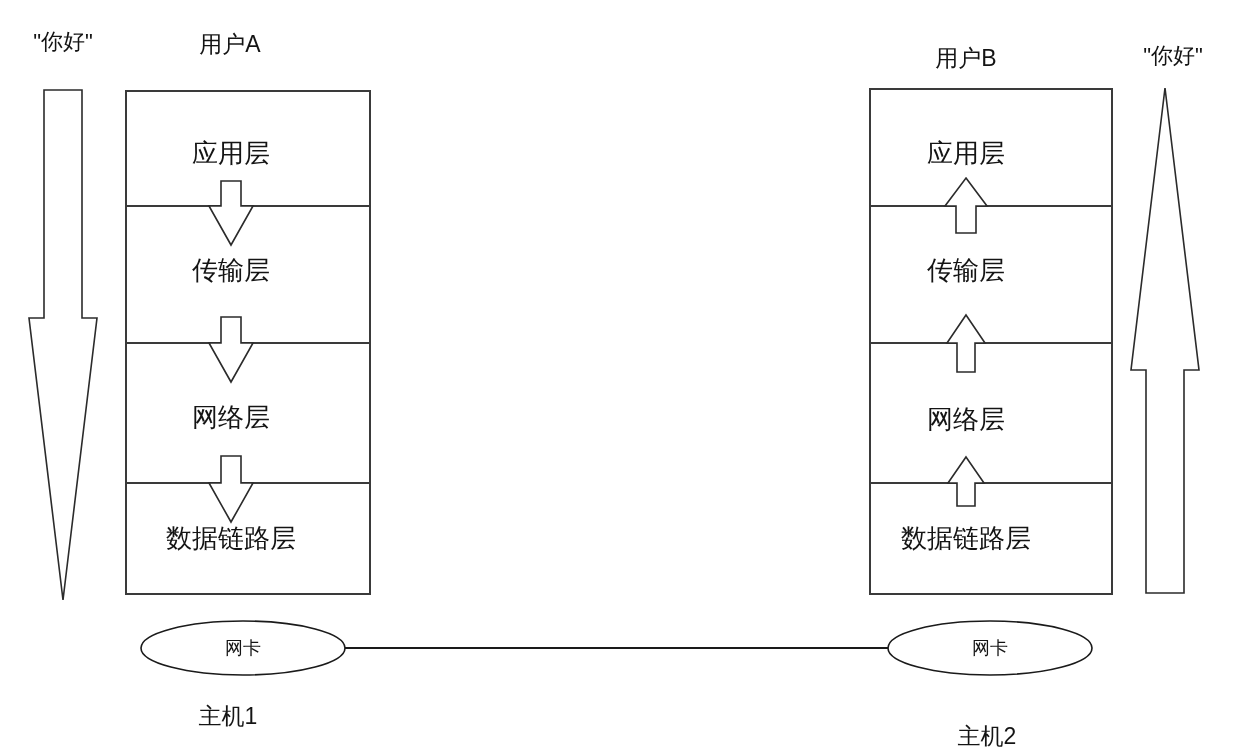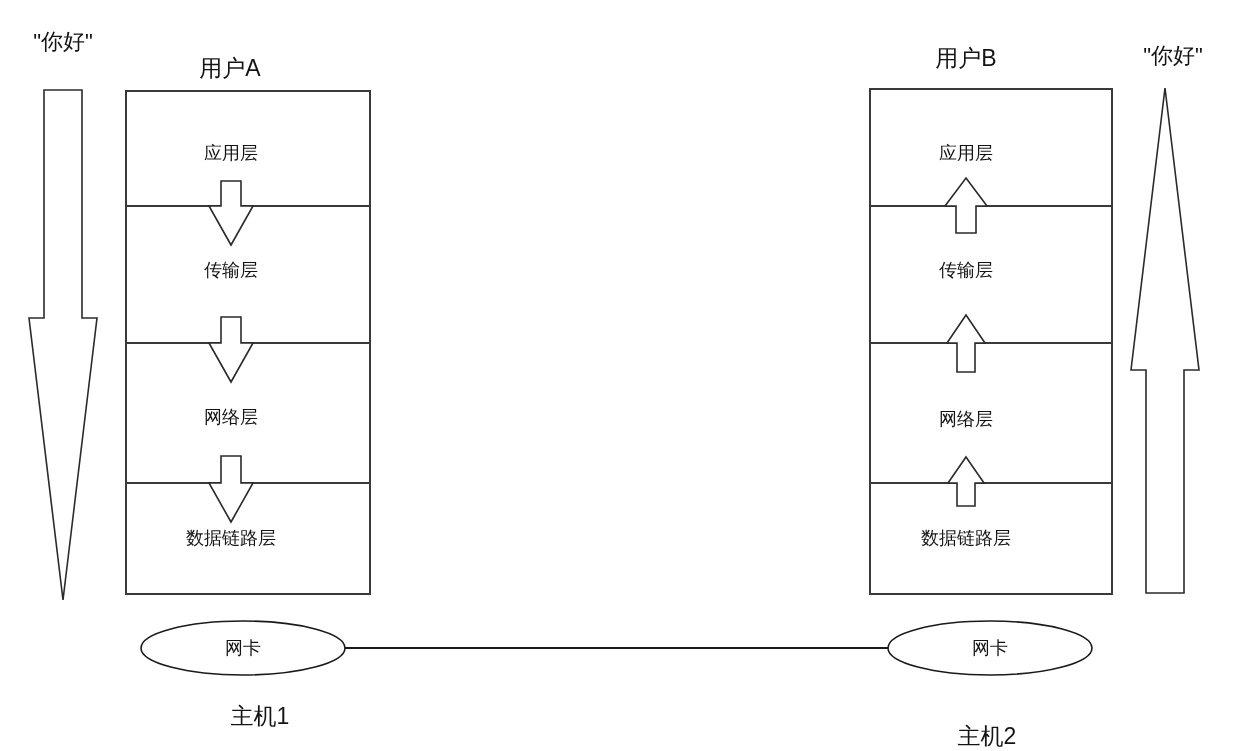--- a/index.html
+++ b/index.html
@@ -34,21 +34,21 @@
     font-weight: 400;
     line-height: 1;
     user-select: none;
   }
   .lbl-center {
     transform: translate(-50%, -50%);
     text-align: center;
   }
   .title-label { font-size: 23px; }
   .quote-label { font-size: 22px; }
-  .layer-label { font-size: 18px; }
+  .layer-label { font-size: 26px; }
   .nic-label   { font-size: 18px; }
   .host-label  { font-size: 23px; }
 </style>
 </head>
 <body>
 
 <div id="canvas">
 
   <svg id="diagram-svg" viewBox="0 0 1247 751" xmlns="http://www.w3.org/2000/svg">
 
@@ -75,32 +75,32 @@
     <polygon points="966,457 984,483 975,483 975,506 957,506 957,483 948,483" fill="#ffffff" stroke="#2b2b2b" stroke-width="1.6"></polygon>
 
     <line x1="345" y1="648" x2="890" y2="648" stroke="#1a1a1a" stroke-width="2"></line>
     <ellipse cx="243" cy="648" rx="102" ry="27" fill="#ffffff" stroke="#1a1a1a" stroke-width="1.6"></ellipse>
     <ellipse cx="990" cy="648" rx="102" ry="27" fill="#ffffff" stroke="#1a1a1a" stroke-width="1.6"></ellipse>
   </svg>
 
   <div class="lbl lbl-center quote-label" style="left:63px; top:42px;">"你好"</div>
   <div class="lbl lbl-center quote-label" style="left:1173px; top:56px;">"你好"</div>
 
-  <div class="lbl lbl-center title-label" style="left:230px; top:44px;margin-top:24px;">用户A</div>
+  <div class="lbl lbl-center title-label" style="left:230px; top:44px;">用户A</div>
   <div class="lbl lbl-center title-label" style="left:966px; top:58px;">用户B</div>
 
   <div class="lbl lbl-center layer-label" style="left:231px; top:153px;">应用层</div>
   <div class="lbl lbl-center layer-label" style="left:231px; top:270px;">传输层</div>
   <div class="lbl lbl-center layer-label" style="left:231px; top:417px;">网络层</div>
   <div class="lbl lbl-center layer-label" style="left:231px; top:538px;">数据链路层</div>
 
   <div class="lbl lbl-center layer-label" style="left:966px; top:153px;">应用层</div>
   <div class="lbl lbl-center layer-label" style="left:966px; top:270px;">传输层</div>
   <div class="lbl lbl-center layer-label" style="left:966px; top:419px;">网络层</div>
   <div class="lbl lbl-center layer-label" style="left:966px; top:538px;">数据链路层</div>
 
   <div class="lbl lbl-center nic-label" style="left:243px; top:648px;">网卡</div>
   <div class="lbl lbl-center nic-label" style="left:990px; top:648px;">网卡</div>
 
-  <div class="lbl lbl-center host-label" style="left:228px; top:716px;margin-left:32px;">主机1</div>
+  <div class="lbl lbl-center host-label" style="left:228px; top:716px;">主机1</div>
   <div class="lbl lbl-center host-label" style="left:987px; top:716px;margin-top:20px;">主机2</div>
 
 </div>
 
 </body></html>

